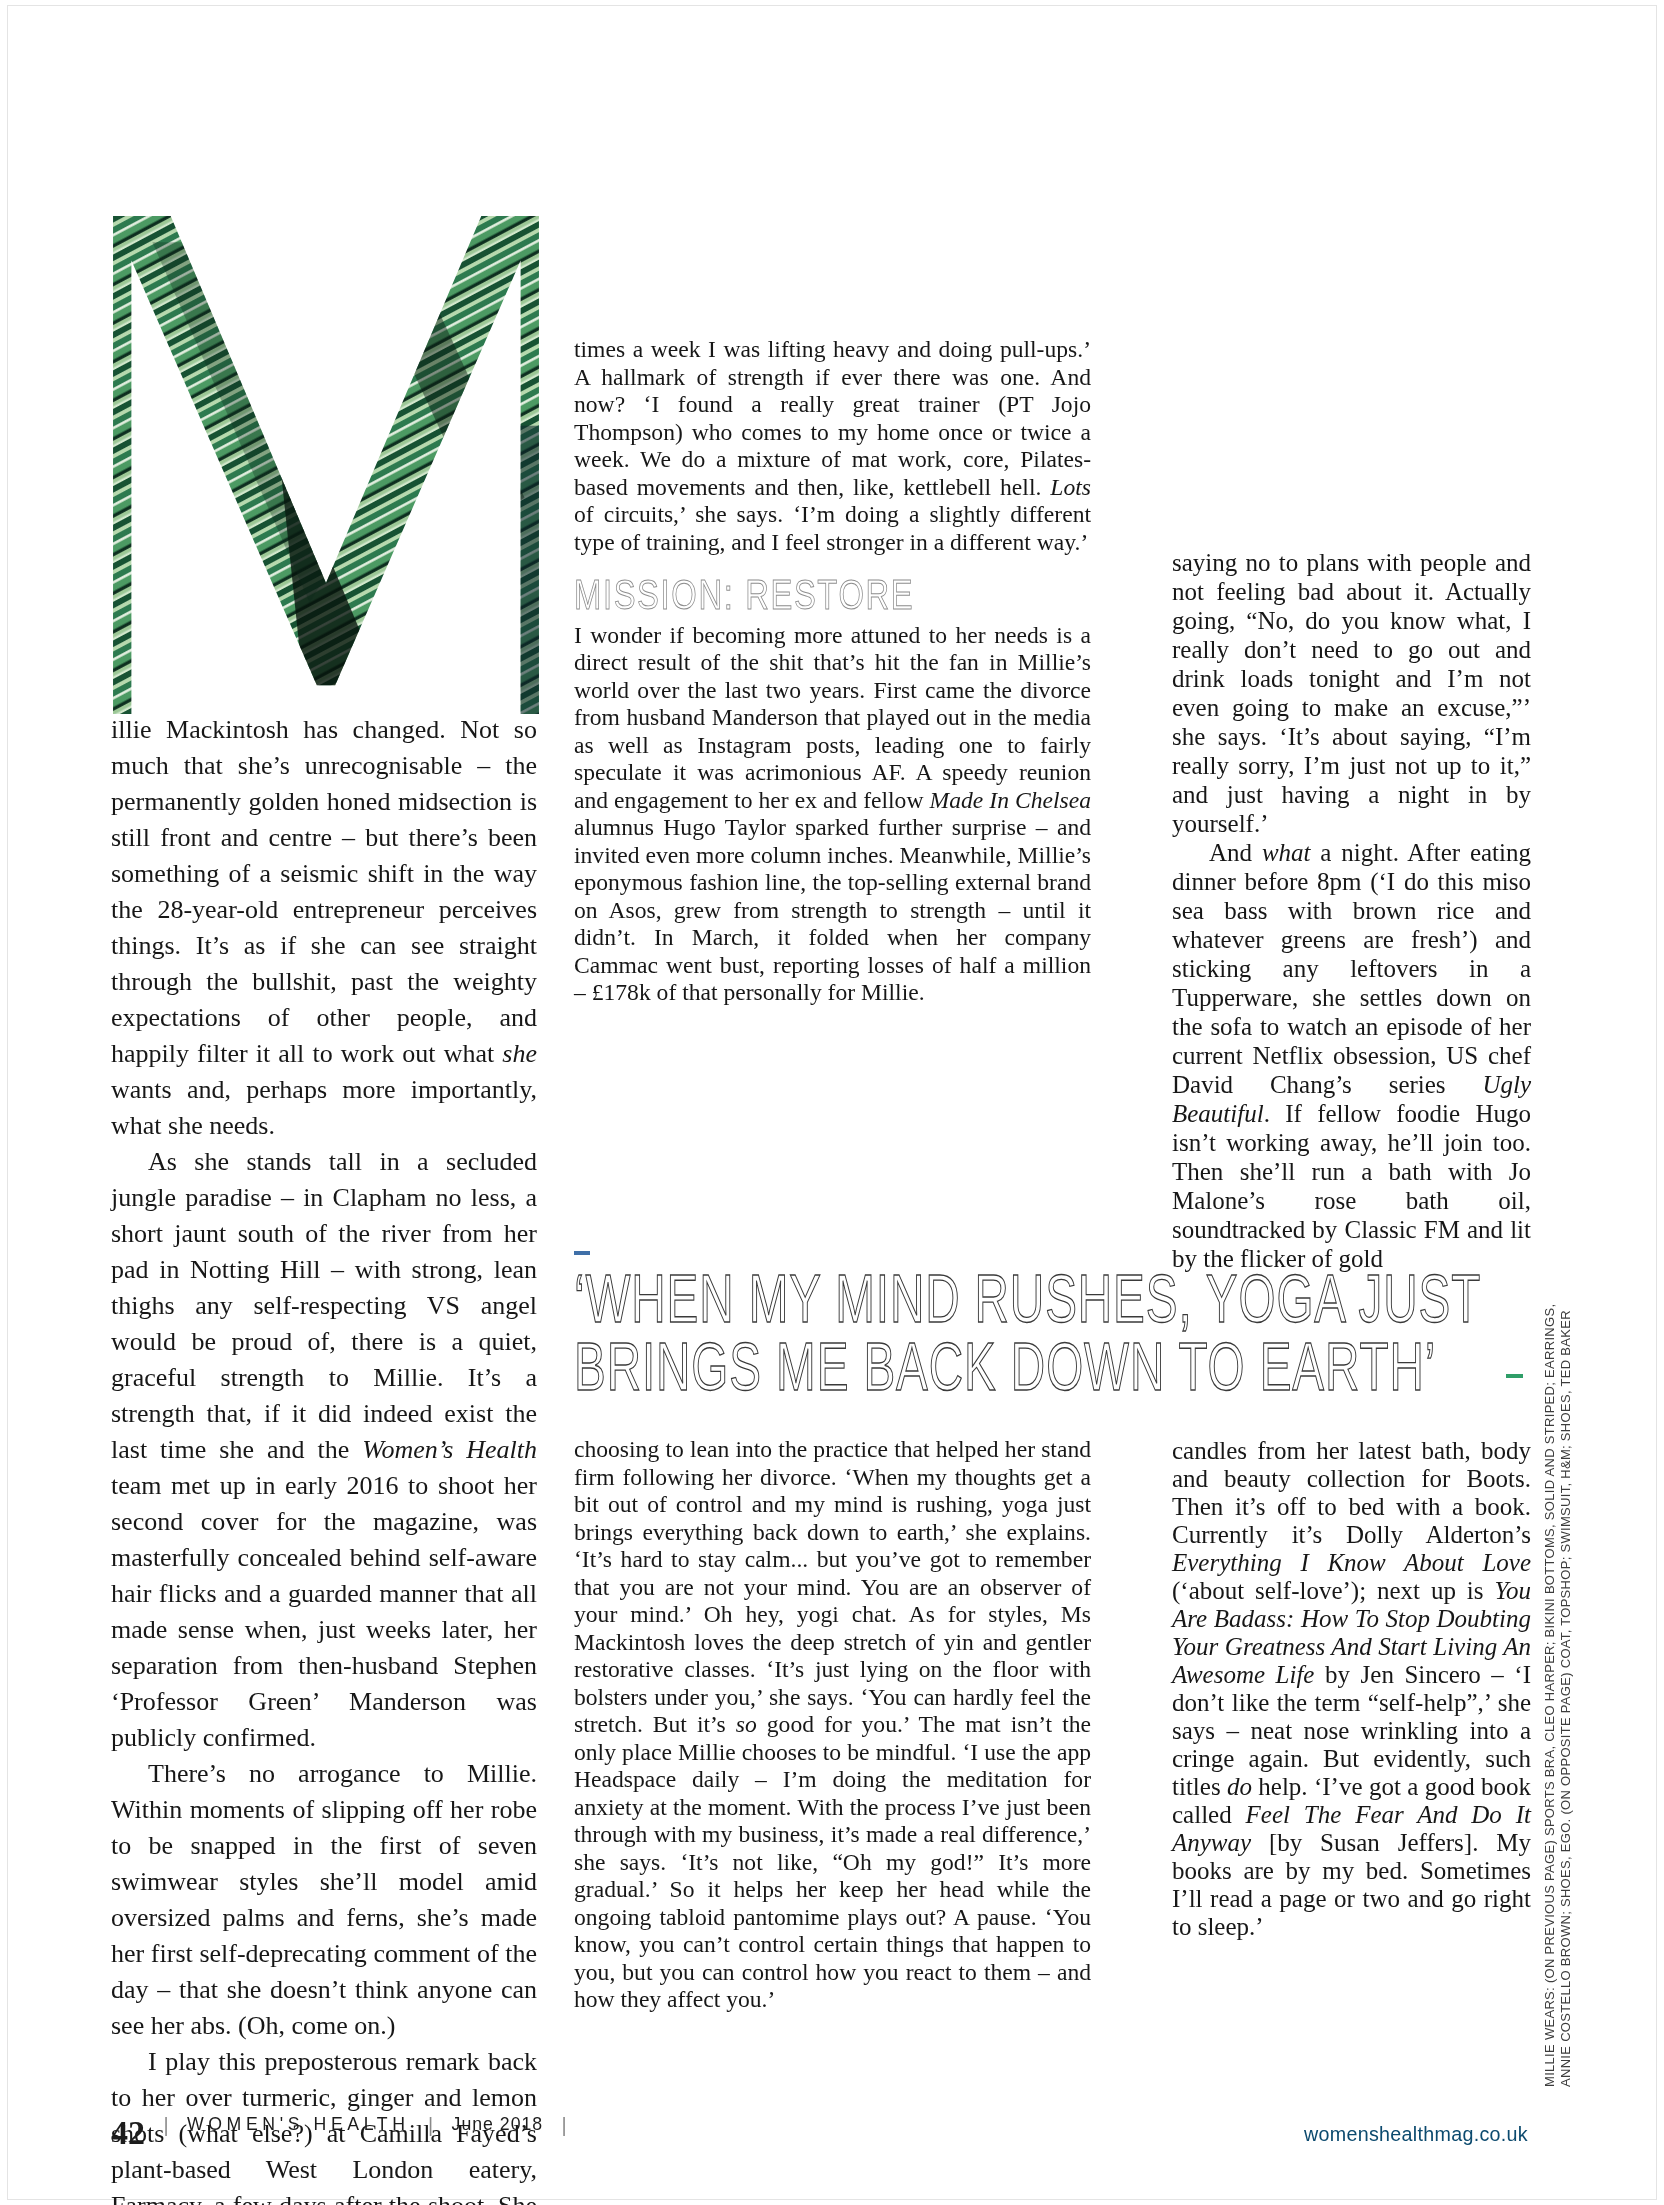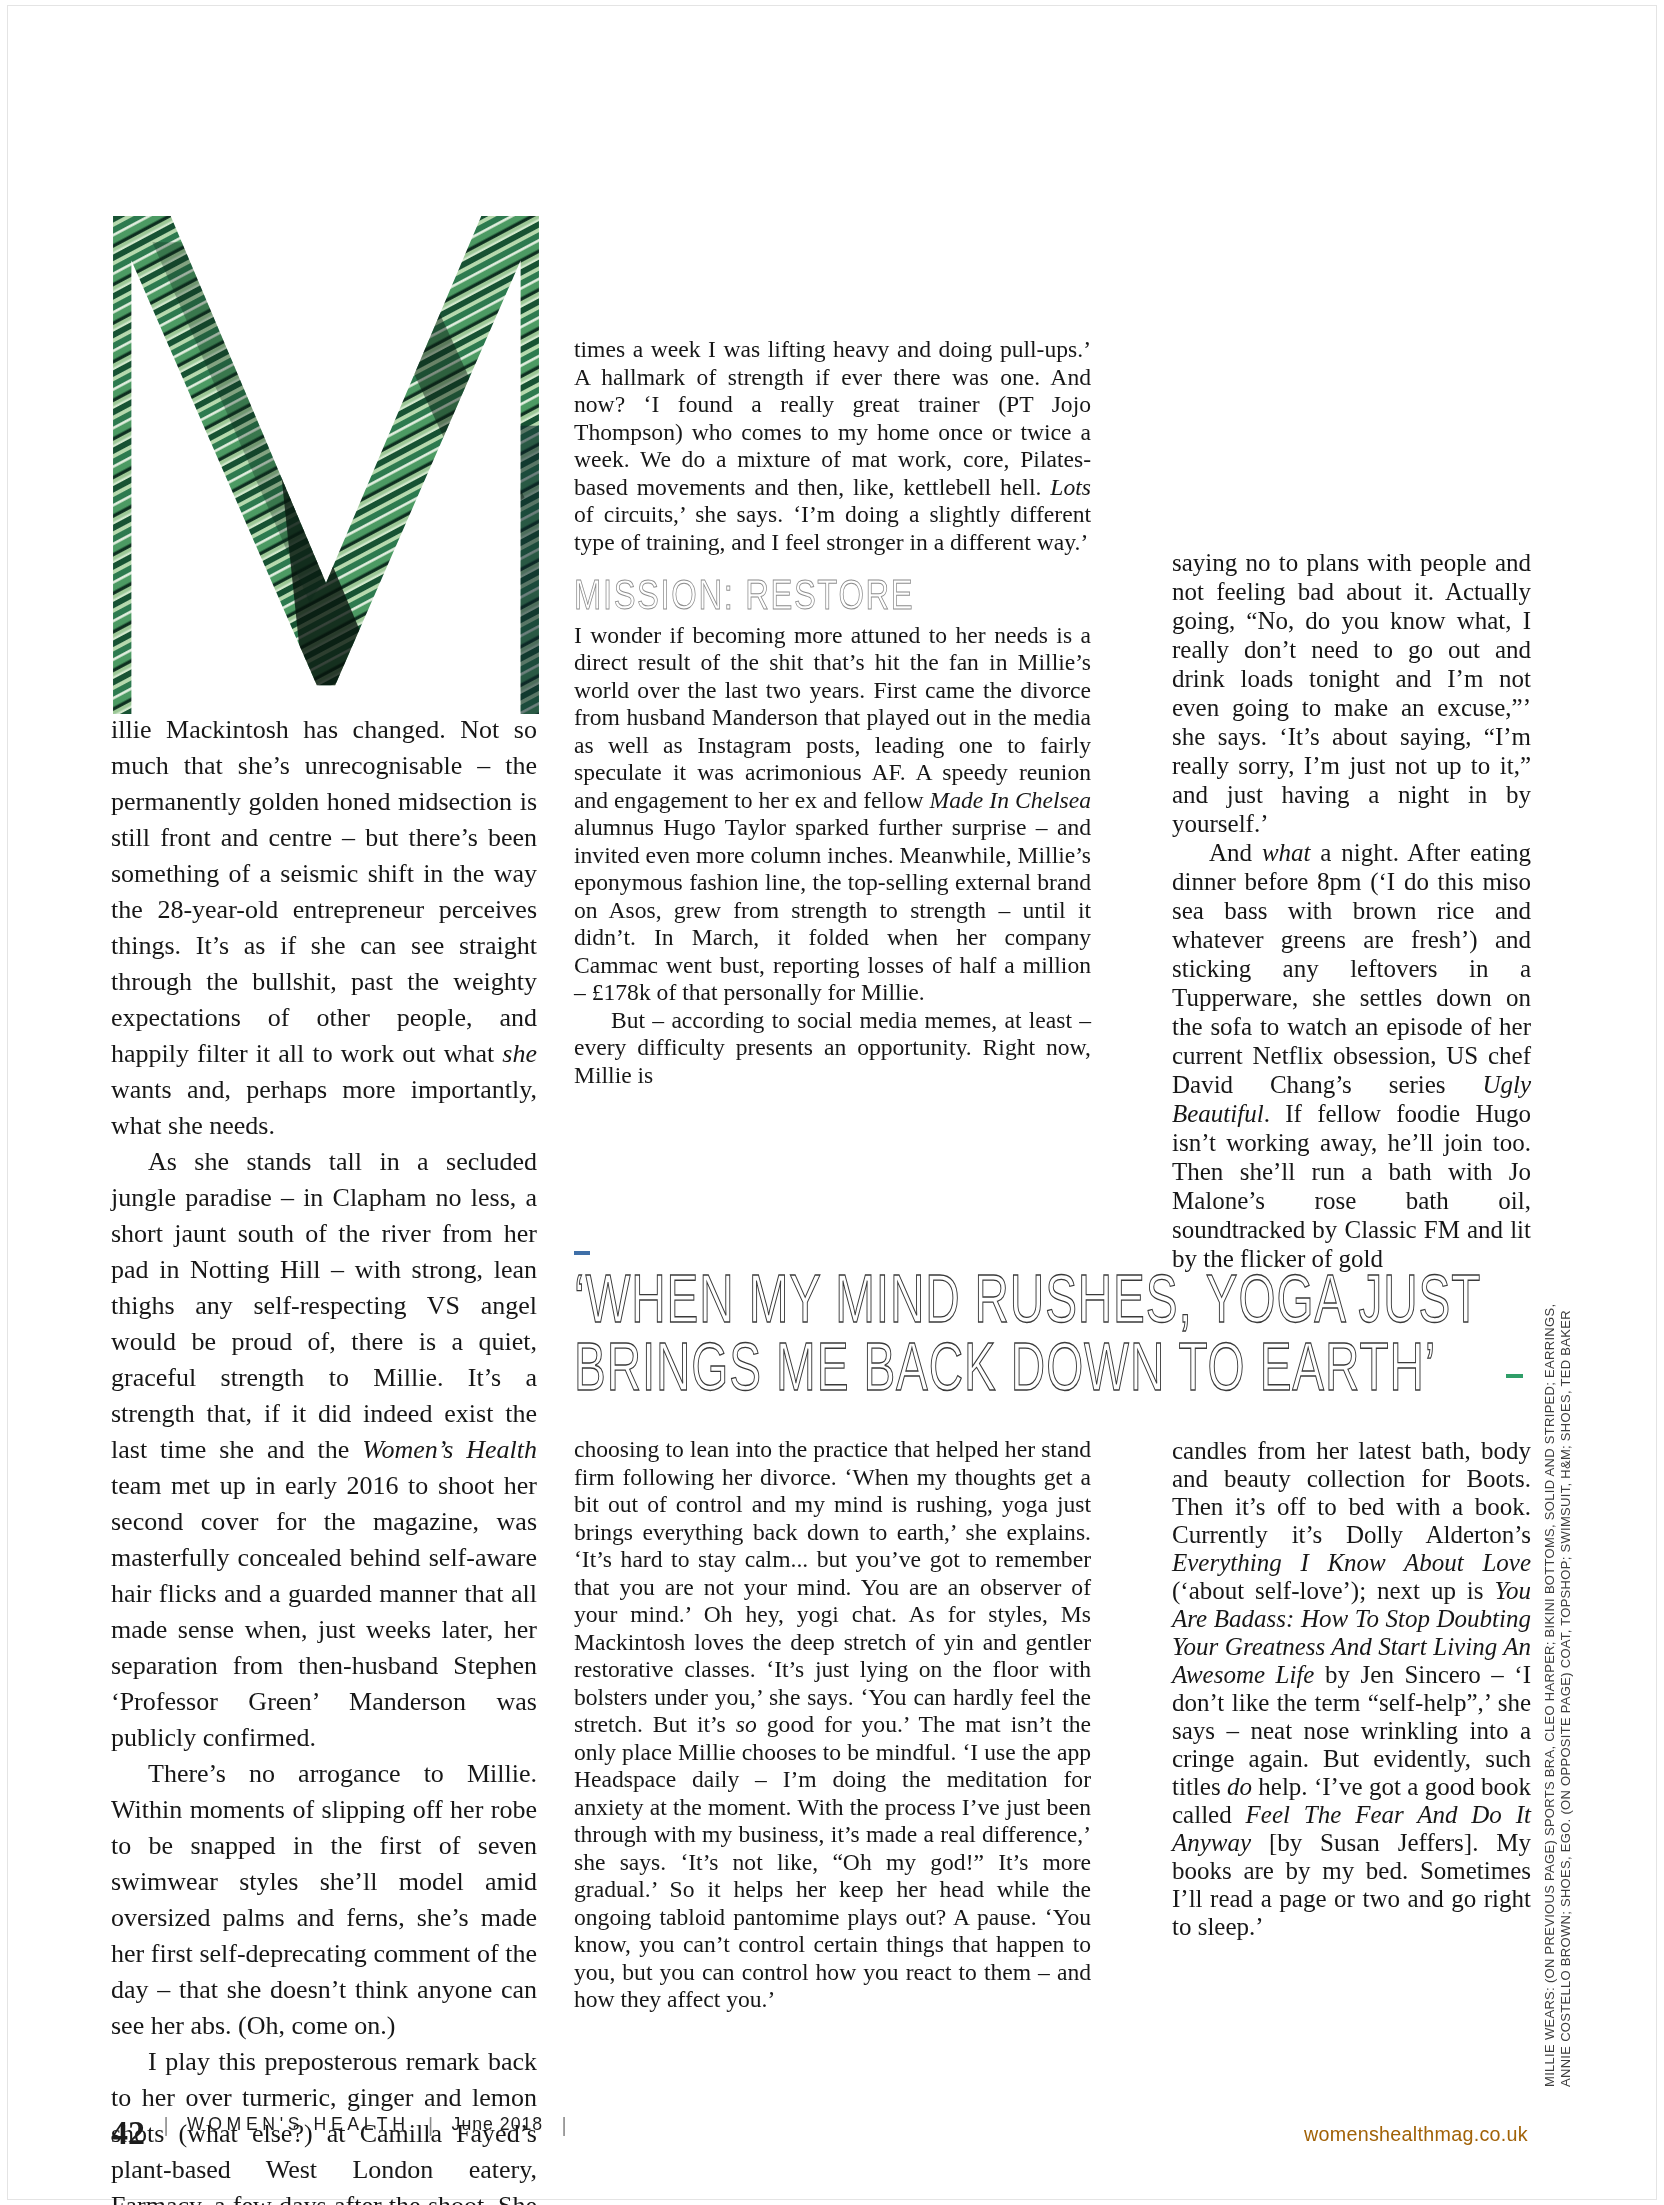--- a/index.html
+++ b/index.html
@@ -108,21 +108,21 @@
     font-weight:700;
     font-size:34px;
   }
   .footer-sep { color:#8a8a8a; font-size:19.7px; font-weight:300; }
   .footer-mag   { font-size:17.7px; letter-spacing:4.6px; }
   .footer-issue { font-size:17.7px; letter-spacing:1px; }
   .footer-right {
     position:absolute; right:136px; top:2123px;
     font-family:"Liberation Sans", sans-serif;
     font-size:19.7px; letter-spacing:0.3px;
-    color:#a16207;
+    color:#0c4a6e;
   }
 </style>
 </head>
 <body>
 
 <div class="page-frame"></div>
 
 <div class="dropcap">
   <svg viewBox="0 0 650 760" xmlns="http://www.w3.org/2000/svg">
     <defs>
@@ -158,21 +158,20 @@
     <p>I play this preposterous remark back to her over turmeric, ginger and lemon shots (what else?) at Camilla Fayed’s plant-based West London eatery, Farmacy, a few days after the shoot. She laughs, cringes in a way that wrinkles her nose, then explains: ‘When I did my last cover, I was doing a lot more weights. I lived really close to a gym [that was kitted out for weight training], so four</p>
   </div>
 
 <div id="col2flow" class="col">
   <div class="section">
       <p>times a week I was lifting heavy and doing pull-ups.’ A hallmark of strength if ever there was one. And now? ‘I found a really great trainer (PT Jojo Thompson) who comes to my home once or twice a week. We do a mixture of mat work, core, Pilates-based movements and then, like, kettlebell hell. <em>Lots</em> of circuits,’ she says. ‘I’m doing a slightly different type of training, and I feel stronger in a different way.’</p>
     </div>
   <div class="mission-heading">MISSION: RESTORE</div>
   <div class="section">
       <p>I wonder if becoming more attuned to her needs is a direct result of the shit that’s hit the fan in Millie’s world over the last two years. First came the divorce from husband Manderson that played out in the media as well as Instagram posts, leading one to fairly speculate it was acrimonious AF. A speedy reunion and engagement to her ex and fellow <em>Made In Chelsea</em> alumnus Hugo Taylor sparked further surprise – and invited even more column inches. Meanwhile, Millie’s eponymous fashion line, the top-selling external brand on Asos, grew from strength to strength – until it didn’t. In March, it folded when her company Cammac went bust, reporting losses of half a million – £178k of that personally for Millie.</p>
-      <p>But – according to social media memes, at least – every difficulty presents an opportunity. Right now, Millie is</p>
     </div>
 </div>
 
 <div id="col3top" class="col">
     <p>saying no to plans with people and not feeling bad about it. Actually going, “No, do you know what, I really don’t need to go out and drink loads tonight and I’m not even going to make an excuse,”’ she says. ‘It’s about saying, “I’m really sorry, I’m just not up to it,” and just having a night in by yourself.’</p>
     <p>And <em>what</em> a night. After eating dinner before 8pm (‘I do this miso sea bass with brown rice and whatever greens are fresh’) and sticking any leftovers in a Tupperware, she settles down on the sofa to watch an episode of her current Netflix obsession, US chef David Chang’s series <em>Ugly Beautiful</em>. If fellow foodie Hugo isn’t working away, he’ll join too. Then she’ll run a bath with Jo Malone’s rose bath oil, soundtracked by Classic FM and lit by the flicker of gold</p>
   </div>
 
 <div class="dash dash-blue"></div>
 <div class="pullquote">

